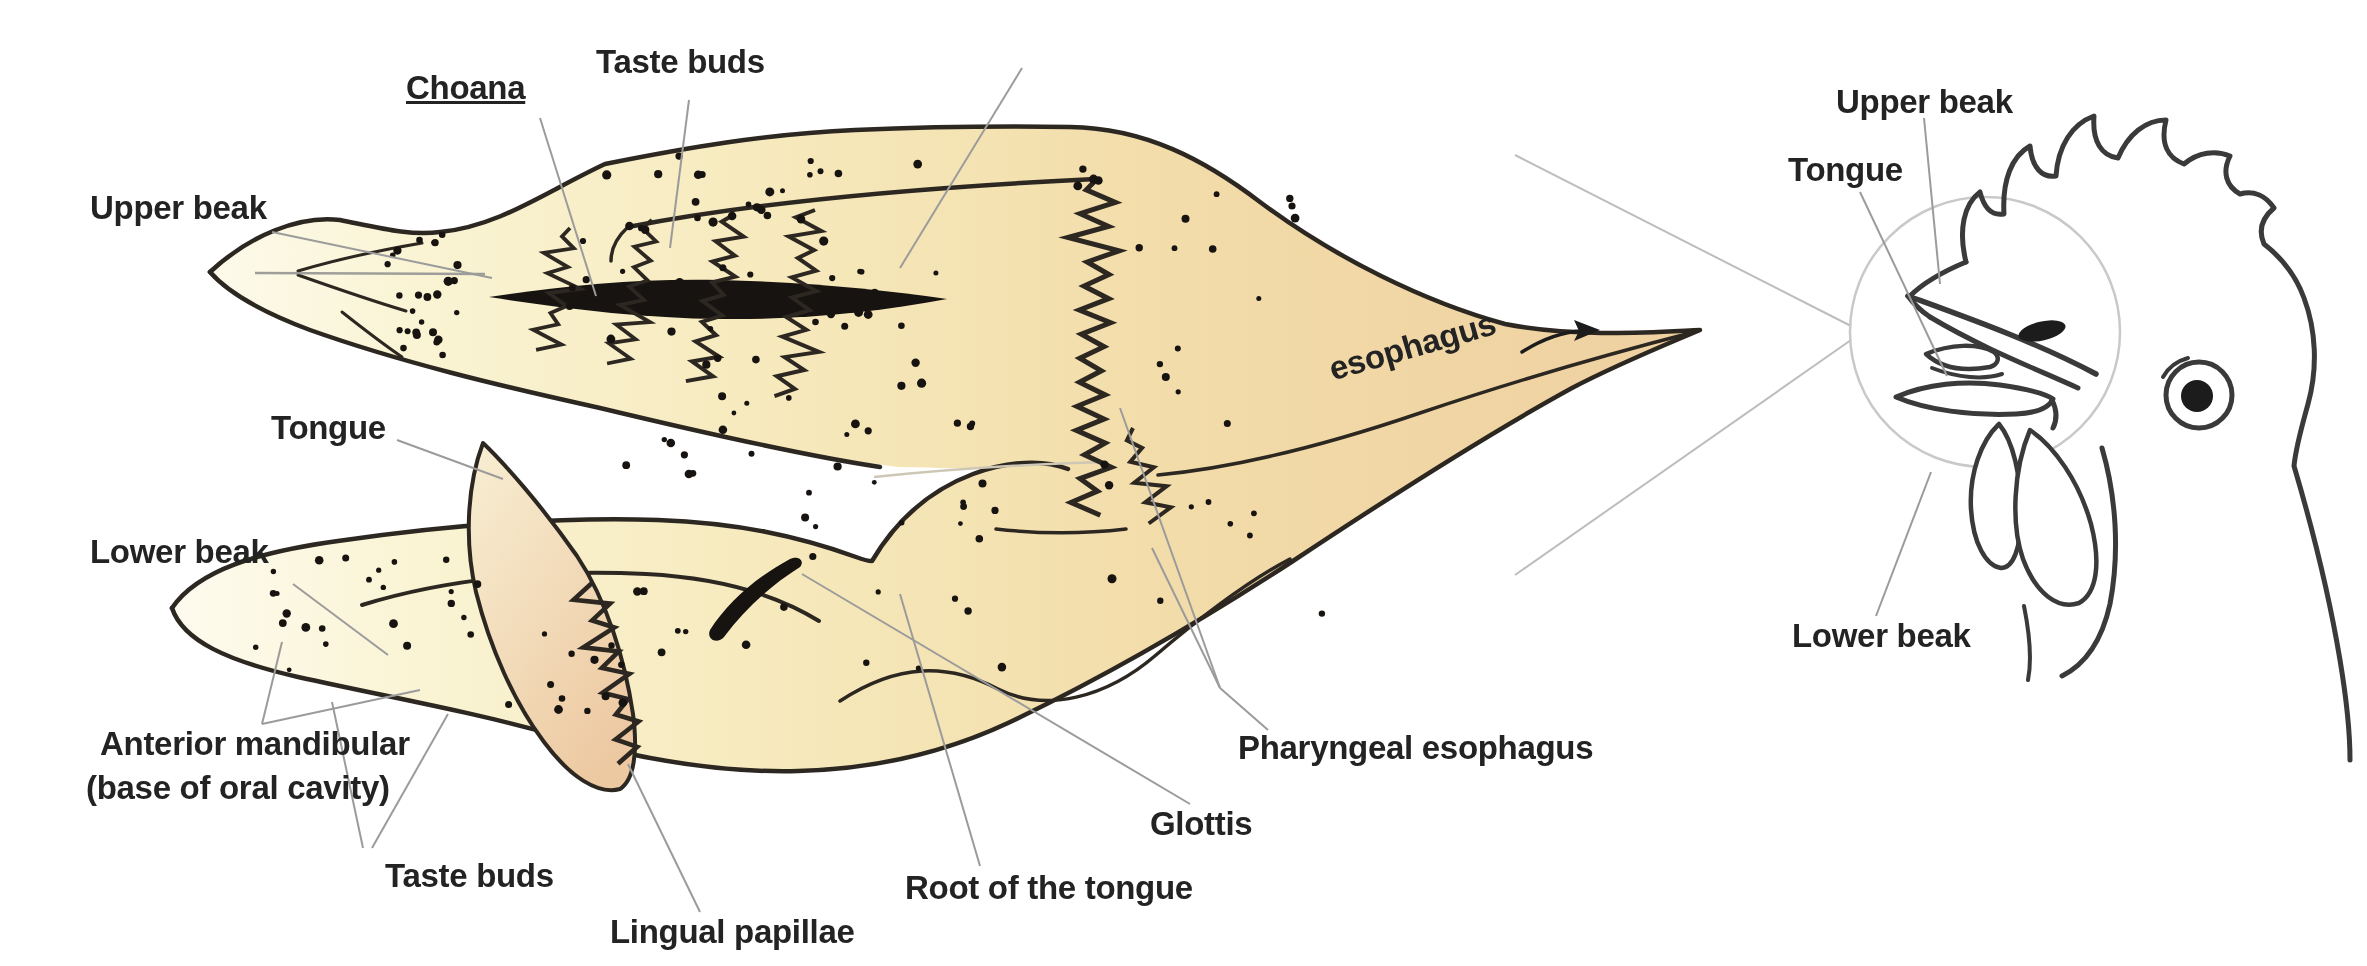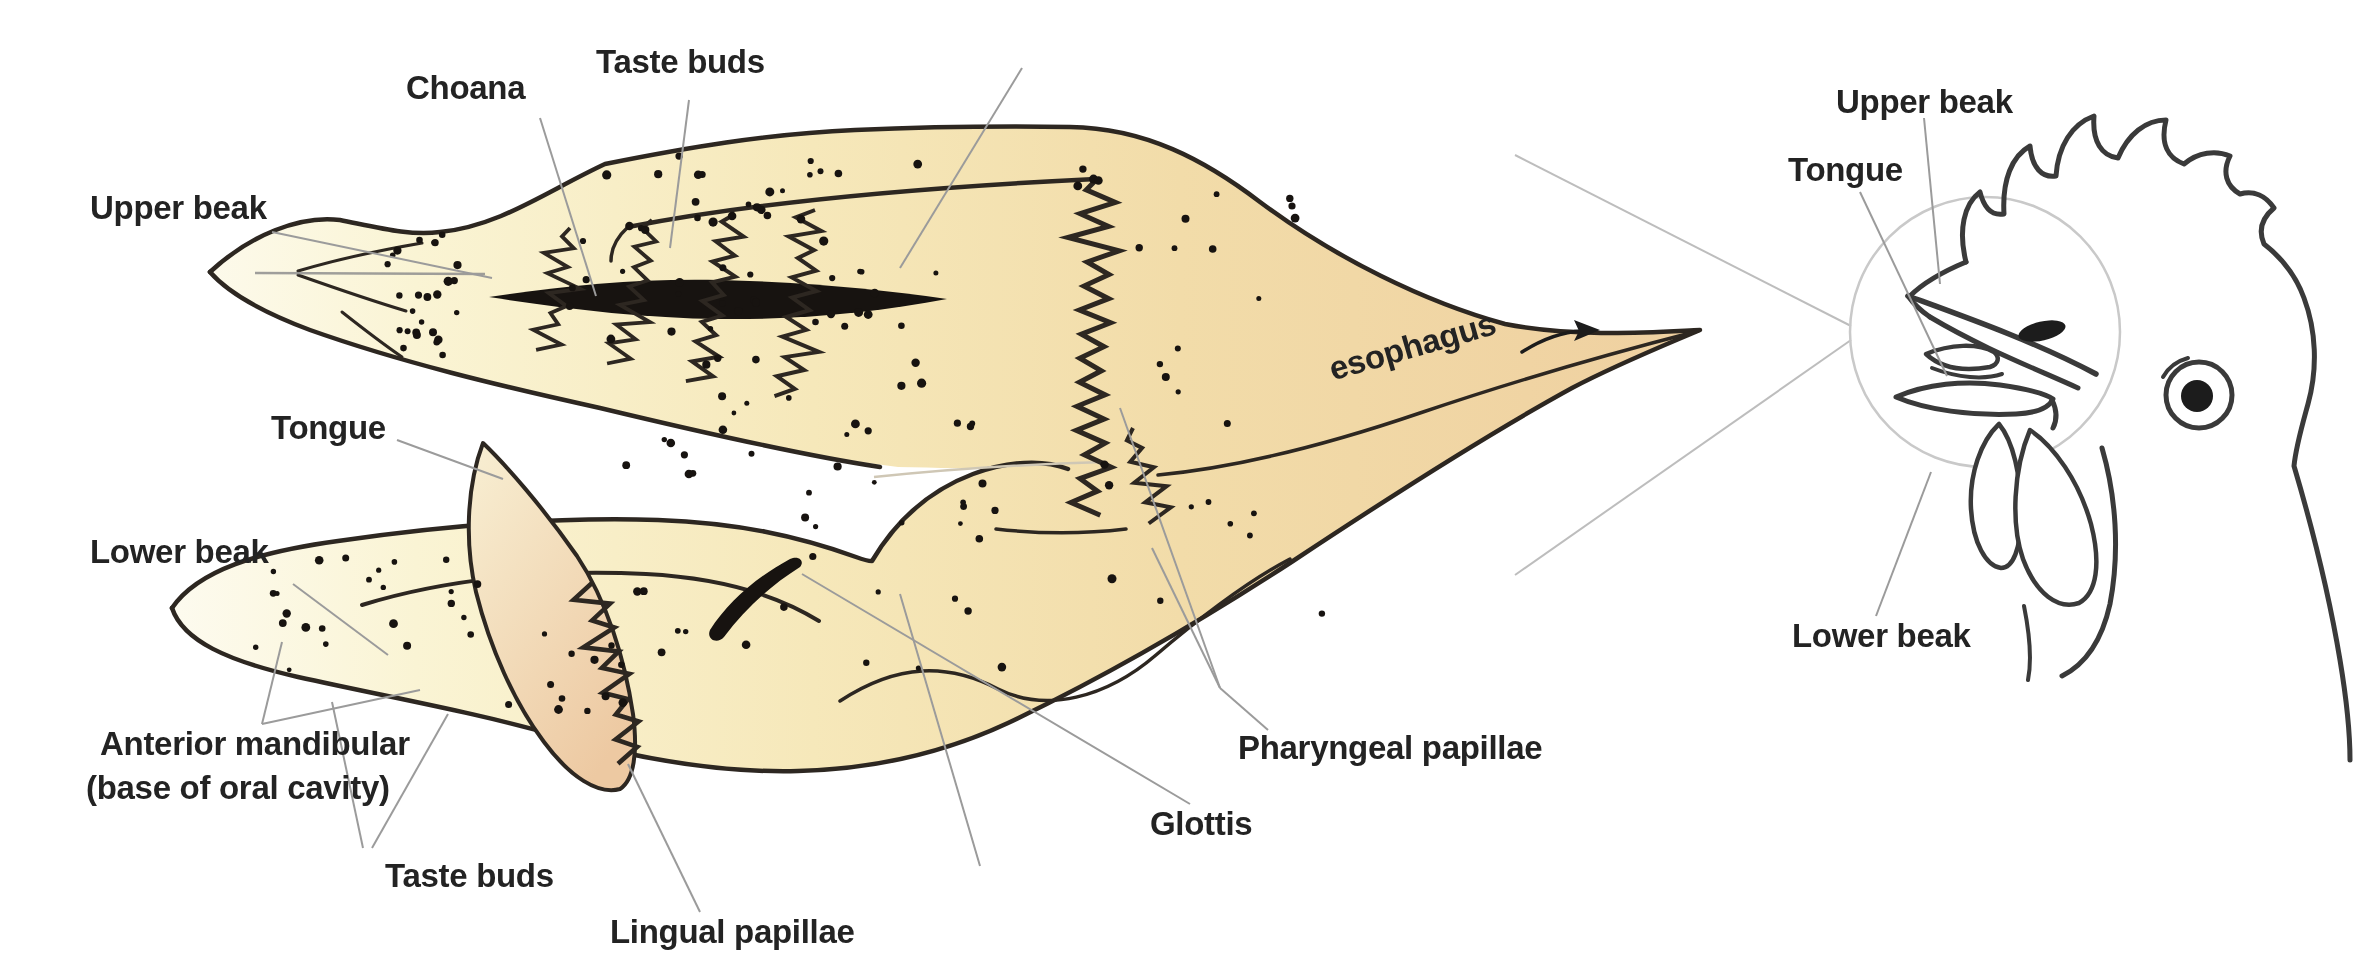--- a/index.html
+++ b/index.html
@@ -335,28 +335,29 @@
         <line x1="1220" y1="688" x2="1120" y2="408" stroke="#9b9b9b" stroke-width="2"></line>
         <line x1="1220" y1="688" x2="1152" y2="548" stroke="#9b9b9b" stroke-width="2"></line>
         <line x1="1924" y1="118" x2="1940" y2="284" stroke="#9b9b9b" stroke-width="2"></line>
         <line x1="1860" y1="192" x2="1947" y2="376" stroke="#9b9b9b" stroke-width="2"></line>
         <line x1="1876" y1="616" x2="1931" y2="472" stroke="#9b9b9b" stroke-width="2"></line>
       </g>
   </svg>
 
   <div id="labels">
       <div class="lbl" style="left: 90px; top: 190px;">Upper beak</div>
-      <div class="lbl" style="left: 406px; top: 70px;">Choana</div>
+      <div class="lbl" style="left: 406px; top: 70px; text-decoration: underline;">Choana</div>
       <div class="lbl" style="left: 596px; top: 44px;">Taste buds</div>
       <div class="lbl" style="left: 1330px; top: 352px; transform: rotate(-16deg);">esophagus</div>
       <div class="lbl" style="left: 271px; top: 410px;">Tongue</div>
       <div class="lbl" style="left: 90px; top: 534px;">Lower beak</div>
       <div class="lbl" style="left: 100px; top: 726px;">Anterior mandibular</div>
       <div class="lbl" style="left: 86px; top: 770px;">(base of oral cavity)</div>
       <div class="lbl" style="left: 385px; top: 858px;">Taste buds</div>
       <div class="lbl" style="left: 610px; top: 914px; text-align: center;">Lingual papillae</div>
+      <div class="lbl" style="left: 905px; top: 870px;">Root of the tongue</div>
       <div class="lbl" style="left: 1150px; top: 806px;">Glottis</div>
-      <div class="lbl" style="left: 1238px; top: 730px;">Pharyngeal papillae</div>
+      <div class="lbl" style="left: 1238px; top: 730px;">Pharyngeal esophagus</div>
       <div class="lbl" style="left: 1836px; top: 84px;">Upper beak</div>
       <div class="lbl" style="left: 1788px; top: 152px;">Tongue</div>
       <div class="lbl" style="left: 1792px; top: 618px;">Lower beak</div>
     </div>
 </div>
 
 </body></html>

